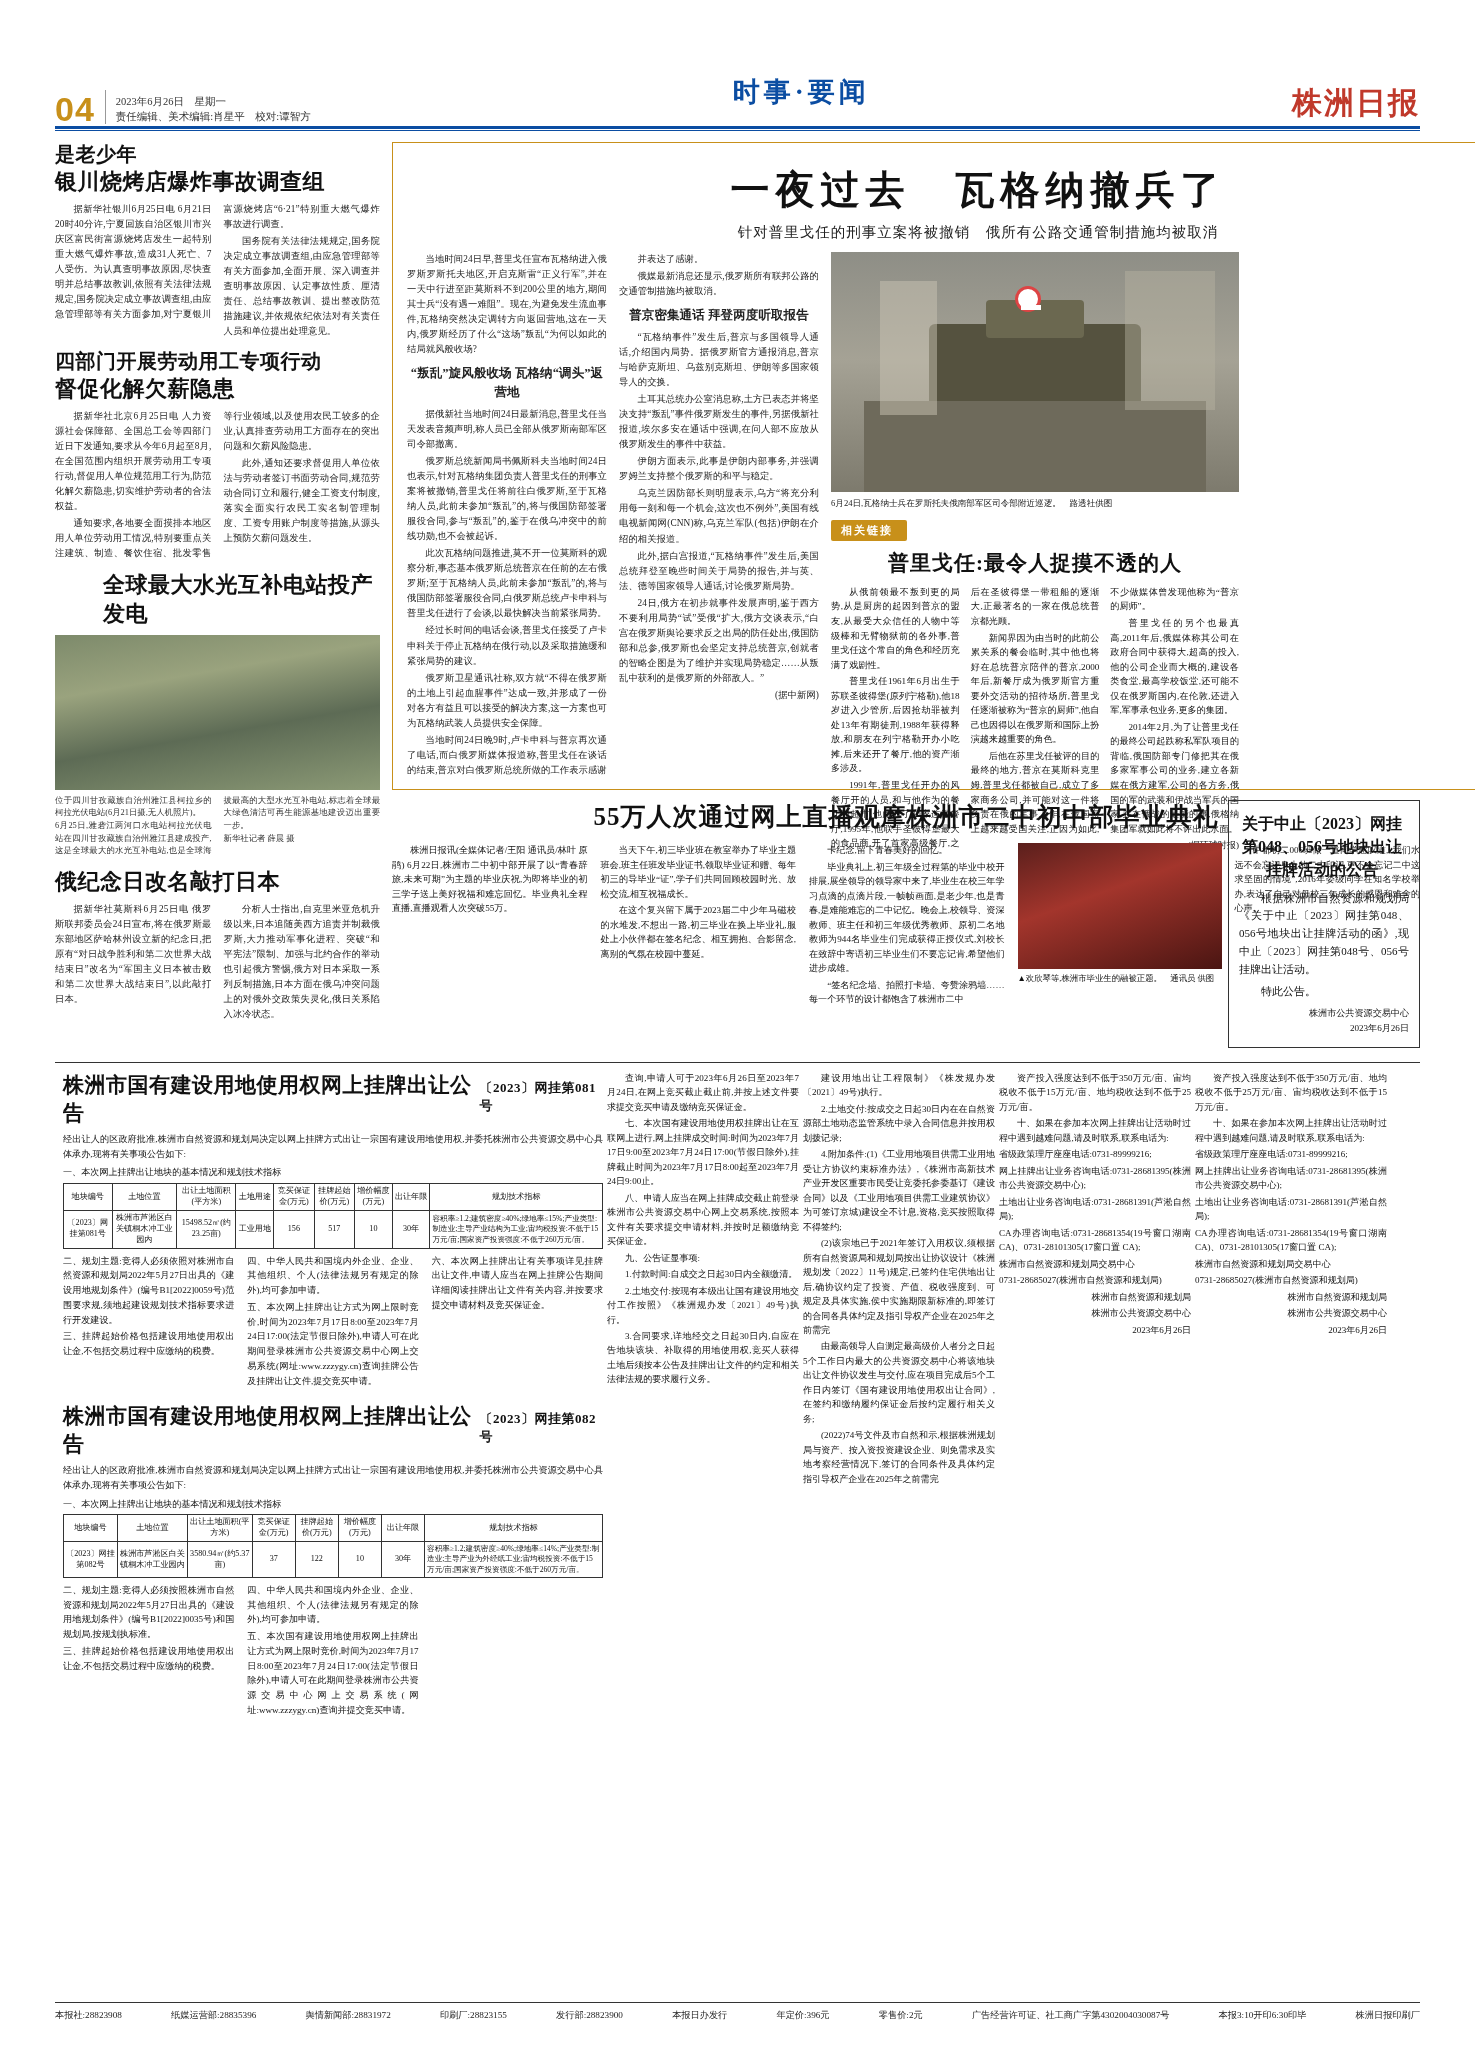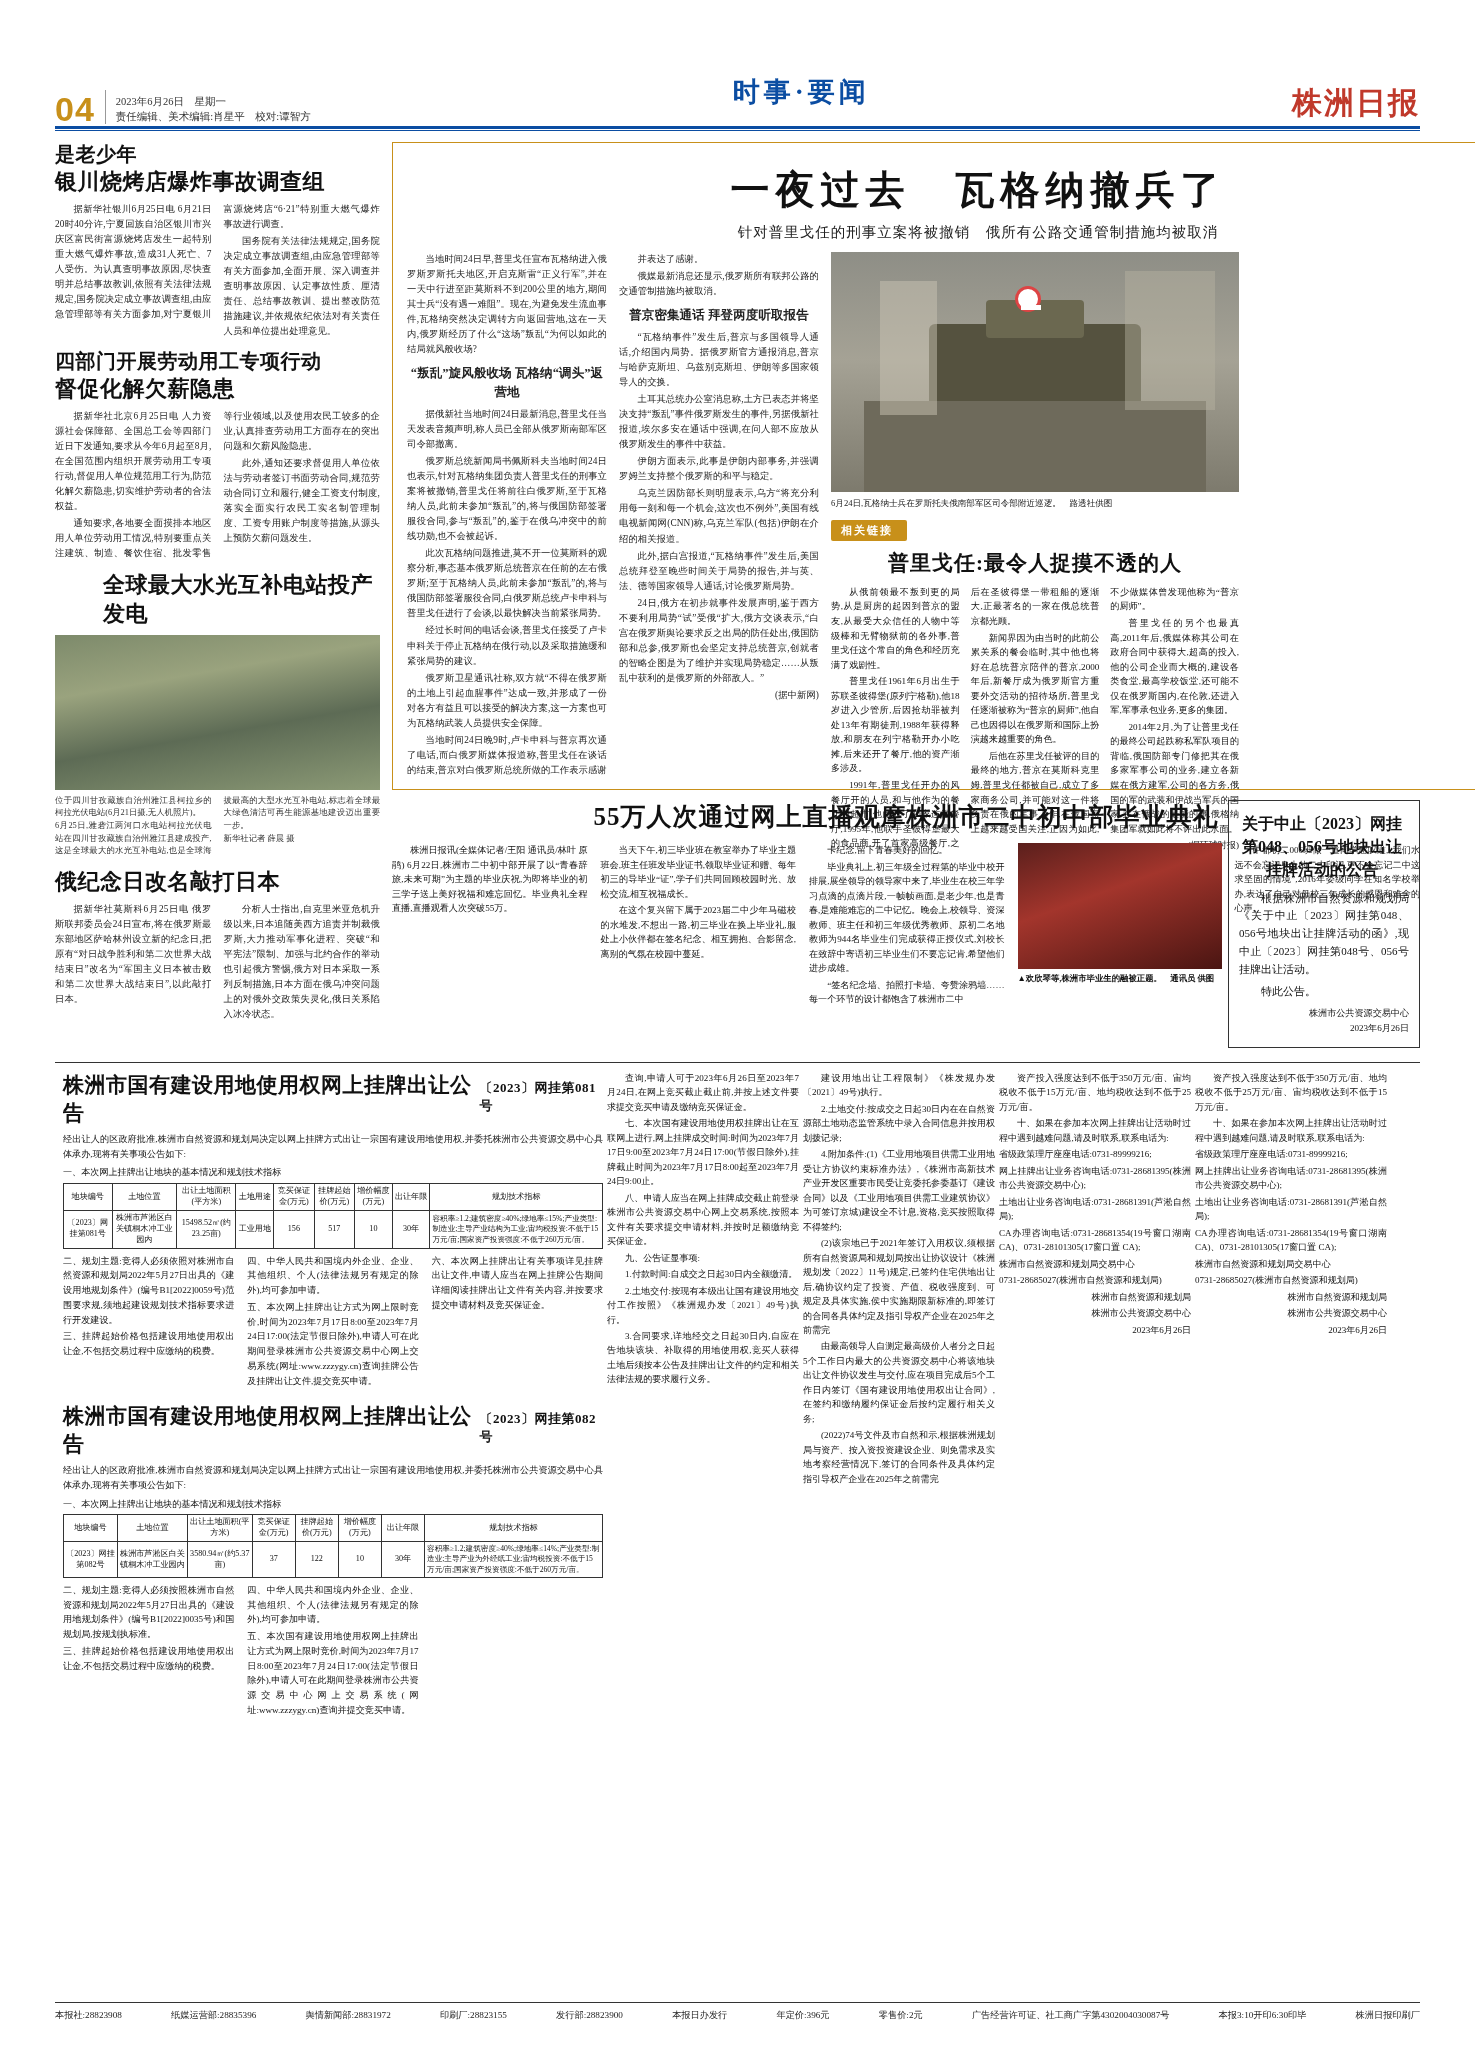--- a/index.html
+++ b/index.html
@@ -93,21 +93,21 @@
   
   .grad {
     position:absolute; left:392px; top:800px; width:1028px; height:248px;
   }
   .grad h2 {
     margin:0 0 10px 0; font-size:25px; font-weight:bold; text-align:center; letter-spacing:1px;
   }
   .grad-cols { display:flex; gap:13px; }
   .grad-col { width:196px; font-size:9.1px; line-height:1.6; text-align:justify; }
   .grad-col p { margin:0 0 2px 0; text-indent:2em; }
-  .grad-photo-wrap { width:204px;font-weight:bold; }
+  .grad-photo-wrap { width:204px; }
   .grad-photo { width:204px; height:126px; background:linear-gradient(160deg,#5a1f1c,#a3352c 40%,#4a1512); }
   .grad-cap { font-size:8.4px; line-height:1.45; margin-top:4px; }
 
   
   .notice-box {
     position:absolute; left:1228px; top:800px; width:192px; height:248px;
     border:1.5px solid #333; padding:9px 10px;
   }
   .notice-box h3 {
     margin:2px 4px 8px 0; font-size:16px; font-weight:bold; line-height:1.45; text-align:center;

